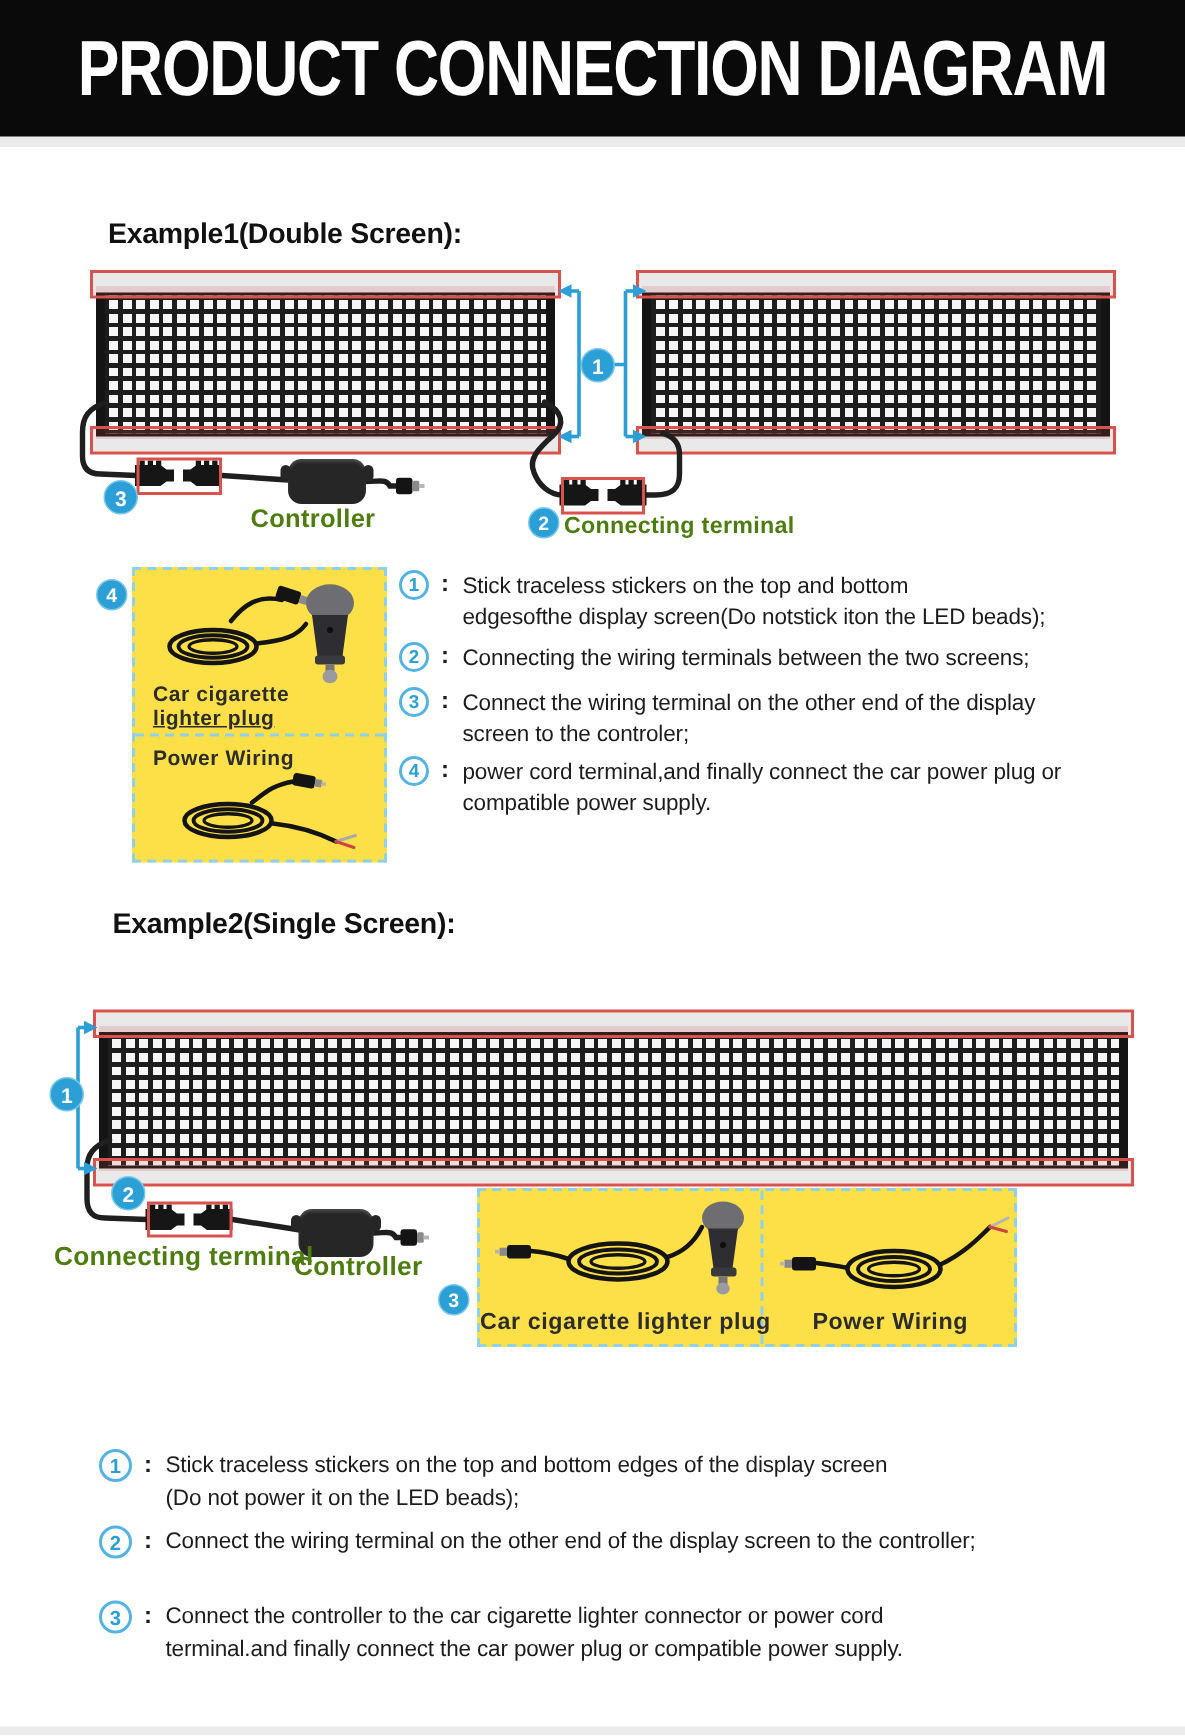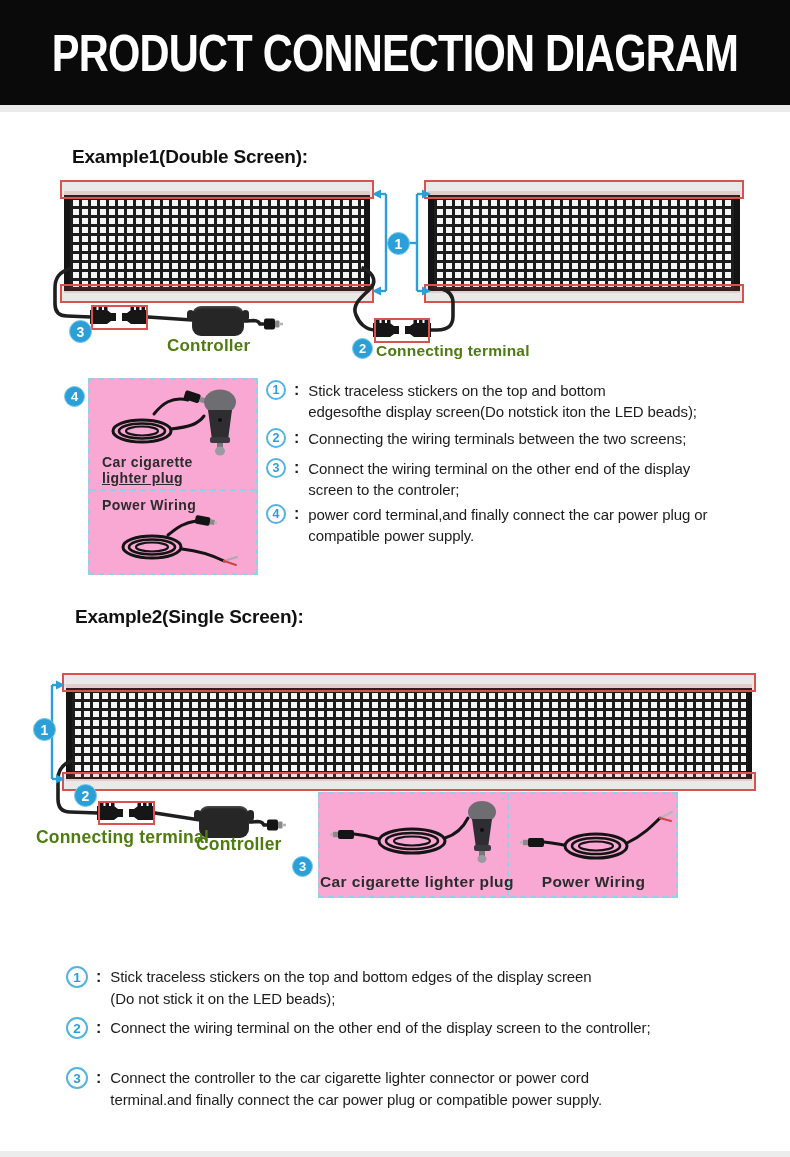--- a/index.html
+++ b/index.html
@@ -1,21 +1,21 @@
 <!DOCTYPE html>
 <html><head>
 <meta charset="utf-8">
 <style>
   * { margin:0; padding:0; box-sizing:border-box; }
   html,body { background:#fff; }
   body { font-family:"Liberation Sans","DejaVu Sans",sans-serif; color:#1c1c1c; }
   .page { position:relative; width:790px; height:1157px; background:#fff; overflow:hidden; }
 
   
-  .banner { position:absolute; left:0; top:0; width:790px; height:112px; background:#0a0a0a;
+  .banner { position:absolute; left:0; top:0; width:790px; height:98px; background:#0a0a0a;
             display:flex; align-items:center; justify-content:center; border-bottom:7px solid #ebebeb; }
   .banner-title { color:#fff; font-weight:700; font-size:52px; letter-spacing:-1px; white-space:nowrap;
                   transform:scaleX(0.8); transform-origin:center; }
 
   
   .ex-heading { position:absolute; font-size:19px; font-weight:700; color:#111; letter-spacing:-0.2px; }
 
   
   .screen { position:absolute; background:#e4e4e4; border-radius:2px; }
   .panel-black { position:absolute; left:0; right:0; top:12px; bottom:9px; background:#141414; }
@@ -51,21 +51,21 @@
   .cnum.sm { width:21px; height:21px; font-size:13px; }
   .lnum { width:20px; height:20px; border-radius:50%; border:2px solid #53b3e2; background:#fff;
           color:#2b9fd6; font-size:12.5px; font-weight:700; flex:0 0 auto;
           display:flex; align-items:center; justify-content:center; }
   .lnum.big { width:22px; height:22px; font-size:13.5px; }
 
   
   .dlabel { position:absolute; font-weight:600; color:#4d7c0f; z-index:7; letter-spacing:0.2px; white-space:nowrap; }
 
   
-  .dashed-box { position:absolute; border:2px dashed #8fd2e8; background:#f9a8d4; z-index:6; }
+  .dashed-box { position:absolute; border:2px dashed #8fd2e8; background:#fde047; z-index:6; }
   .hdivider { position:absolute; left:0; right:0; border-top:2px dashed #8fd2e8; }
   .vdivider { position:absolute; top:0; bottom:0; border-left:2px dashed #8fd2e8; }
   .boxlabel { position:absolute; font-weight:600; color:#2c2c2c; letter-spacing:0.4px; white-space:nowrap; }
 
   
   .step { position:absolute; display:flex; align-items:flex-start; z-index:4; }
   .step .colon { font-weight:700; color:#1c1c1c; margin:0 9px 0 8px; line-height:20px; }
   .step .lines { font-size:15px; line-height:21px; color:#1c1c1c; }
   .step .lines span { display:block; white-space:nowrap; letter-spacing:-0.1px; }
   .step.bottom .lines { font-size:15px; line-height:22px; }
@@ -319,21 +319,21 @@
       <path d="M146 16 L157 19" stroke="#c44" stroke-width="2" fill="none" stroke-linecap="round"></path>
     </svg>
     <div class="boxlabel" style="left:187px; top:79px; width:173px; text-align:center; font-size:15.5px;">Power Wiring</div>
   </div>
 
   <div class="step bottom" style="left:66px; top:966px;">
     <div class="lnum big">1</div>
     <div class="colon">:</div>
     <div class="lines">
       <span>Stick traceless stickers on the top and bottom edges of the display screen</span>
-      <span>(Do not stick it on the LED beads);</span>
+      <span>(Do not power it on the LED beads);</span>
     </div>
   </div>
   <div class="step bottom" style="left:66px; top:1017px;">
     <div class="lnum big">2</div>
     <div class="colon">:</div>
     <div class="lines">
       <span>Connect the wiring terminal on the other end of the display screen to the controller;</span>
     </div>
   </div>
   <div class="step bottom" style="left:66px; top:1067px;">

